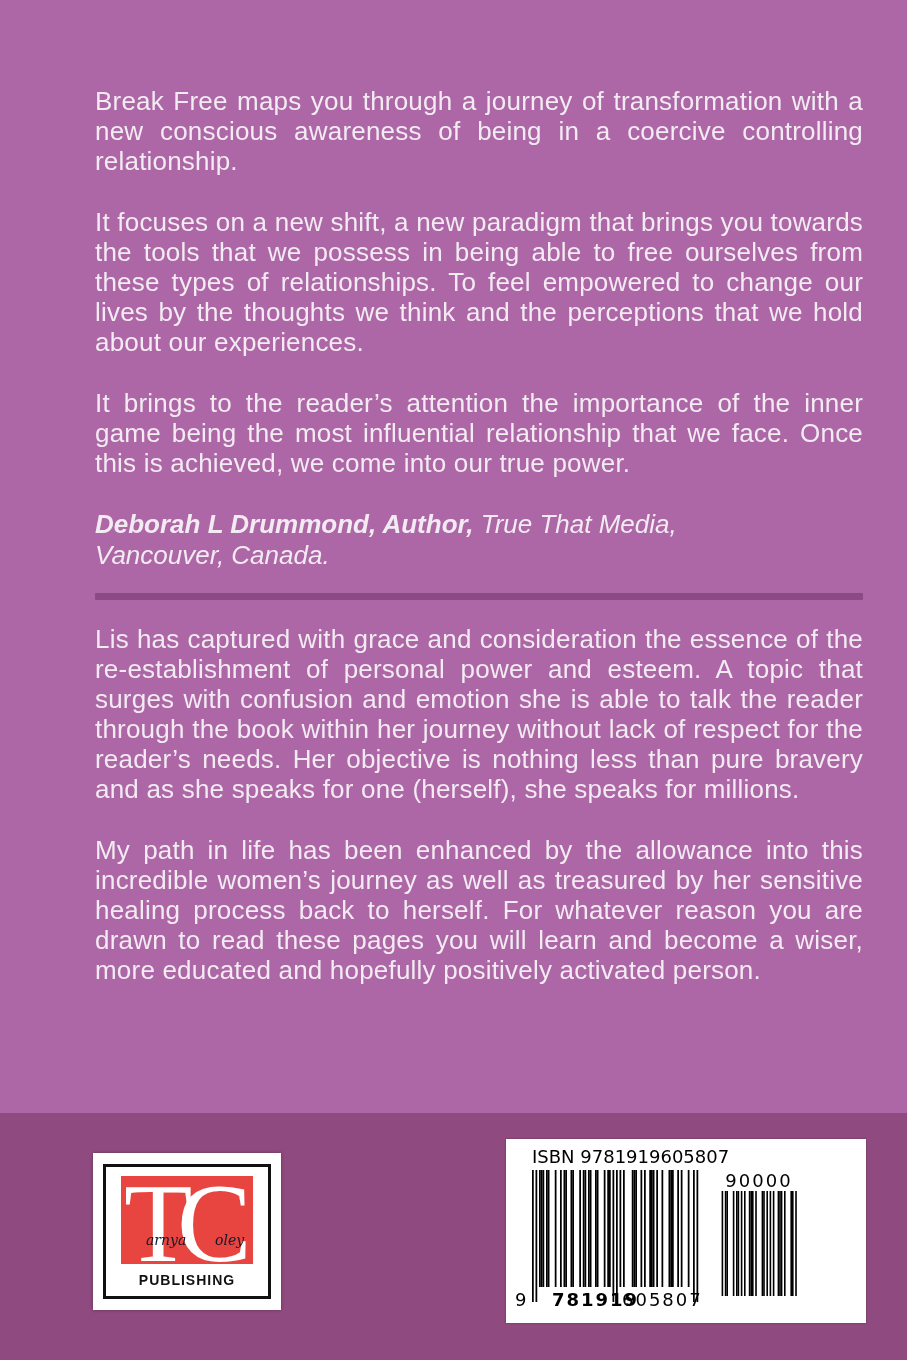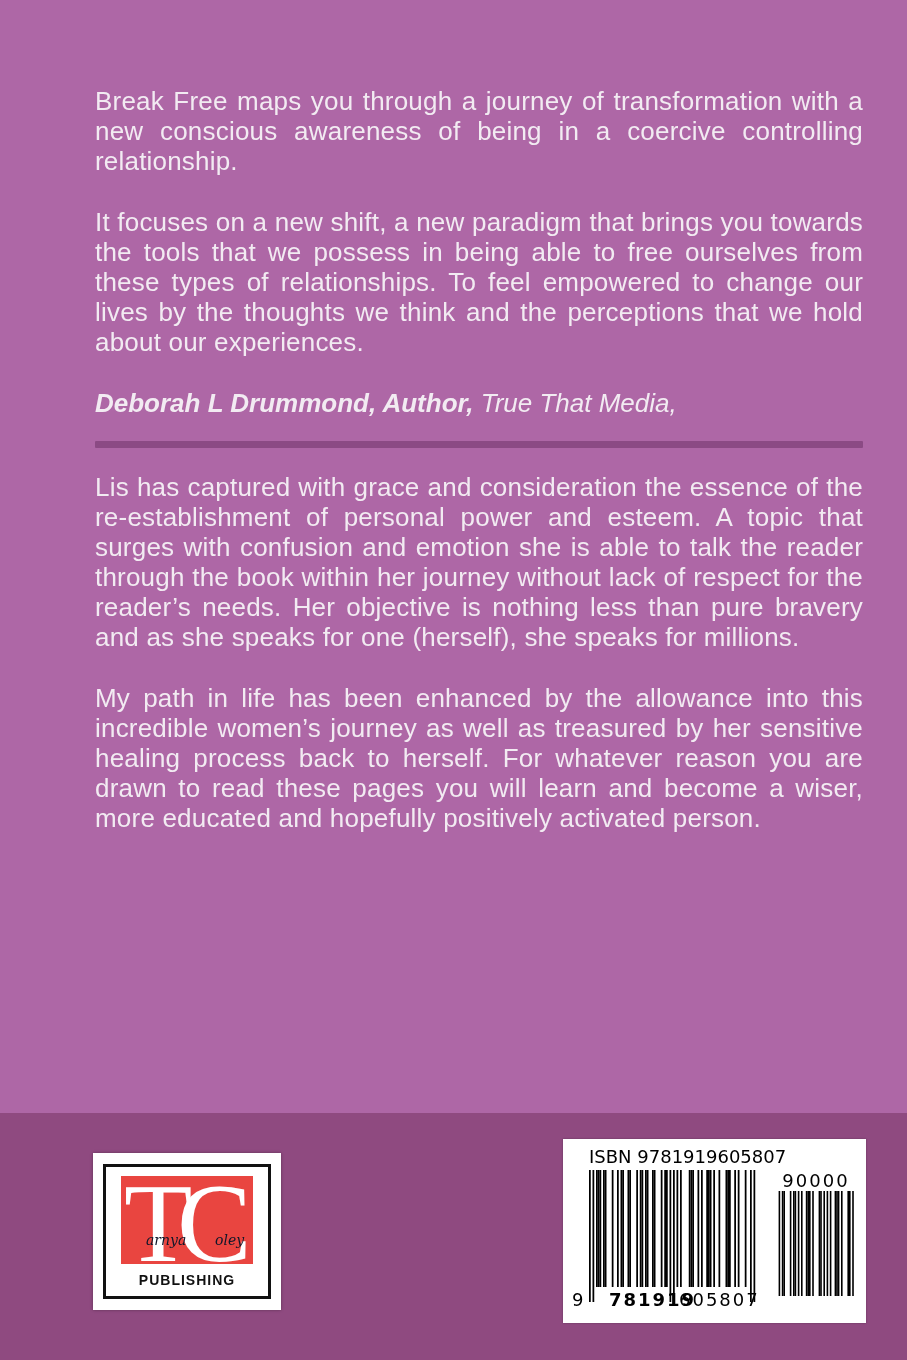--- a/index.html
+++ b/index.html
@@ -67,21 +67,21 @@
   .script-r { left:94px; top:57px; }
   .logo-label {
     margin-top:8px; text-align:center;
     font-size:14px; font-weight:bold; letter-spacing:1px;
     color:#111;
   }
 
   
   .barcode-box {
     position:absolute; right:41px; top:26px;
-    width:303px; height:184px; background:#fff;
+    width:360px; height:184px; background:#fff;
     box-shadow:0 0 2px rgba(0,0,0,0.3);
     font-family:"DejaVu Sans", sans-serif; color:#000;
   }
   .isbn-label {
     position:absolute; top:7px; left:26px; width:168px;
     text-align:center; font-size:18px; white-space:nowrap;
   }
   .main-barcode { position:absolute; left:26px; top:31px; width:168px; height:150px; }
   .bd { position:absolute; top:119px; font-size:18px; }
   .bd-first { left:-17px; }
@@ -91,24 +91,26 @@
   .supp-label { text-align:center; font-size:18px; letter-spacing:2px; margin-bottom:0; }
 </style>
 </head>
 <body>
 
 <div class="cover">
 
   <div class="content">
     <p class="para">Break Free maps you through a journey of transformation with a new conscious awareness of being in a coercive controlling relationship.</p>
     <p class="para">It focuses on a new shift, a new paradigm that brings you towards the tools that we possess in being able to free ourselves from these types of relationships. To feel empowered to change our lives by the thoughts we think and the perceptions that we hold about our experiences.</p>
+    <p class="para">It brings to the reader’s attention the importance of the inner game being the most influential relationship that we face. Once this is achieved, we come into our true power.</p>
 
     <p class="credit">
       <span class="credit-name">Deborah L Drummond, Author,</span>
       <span class="credit-affil"> True That Media,</span>
+      <span class="credit-loc">Vancouver, Canada.</span>
     </p>
 
     <div class="divider"></div>
 
     <p class="para">Lis has captured with grace and consideration the essence of the re-establishment of personal power and esteem. A topic that surges with confusion and emotion she is able to talk the reader through the book within her journey without lack of respect for the reader’s needs. Her objective is nothing less than pure bravery and as she speaks for one (herself), she speaks for millions.</p>
     <p class="para">My path in life has been enhanced by the allowance into this incredible women’s journey as well as treasured by her sensitive healing process back to herself. For whatever reason you are drawn to read these pages you will learn and become a wiser, more educated and hopefully positively activated person.</p>
   </div>
 
   <div class="band">
 

